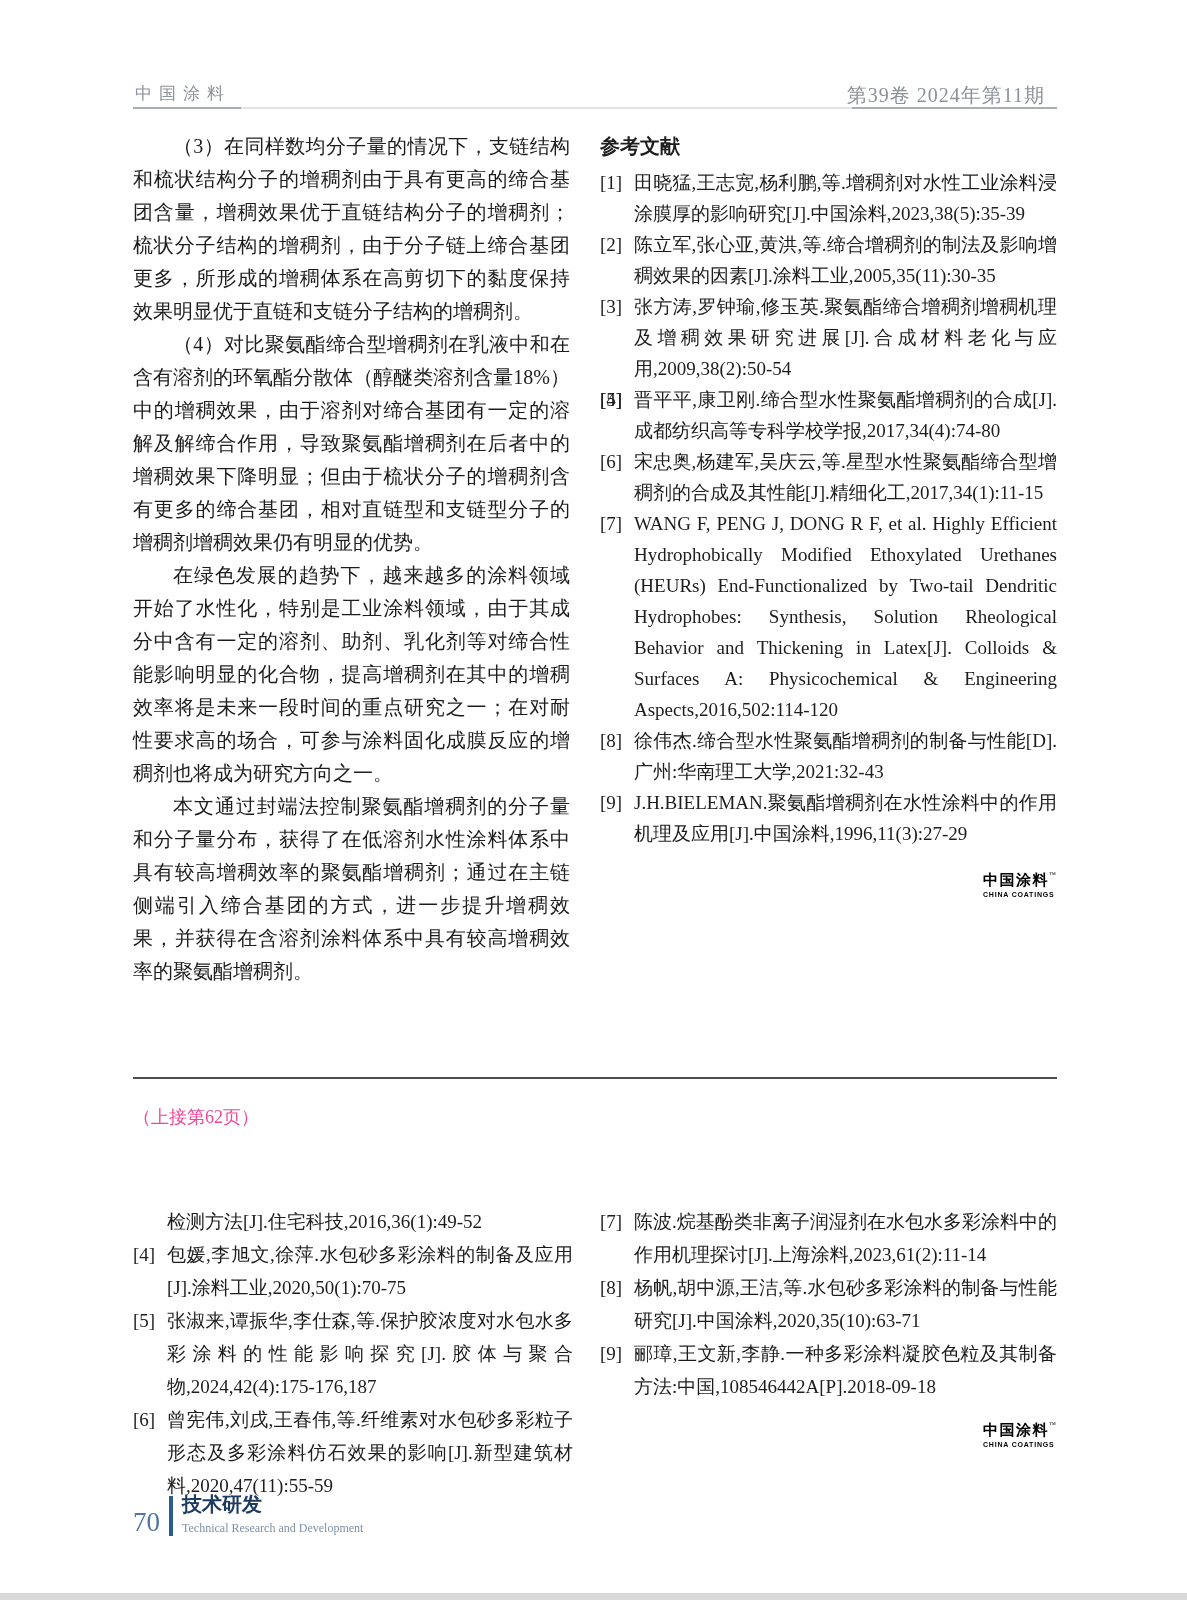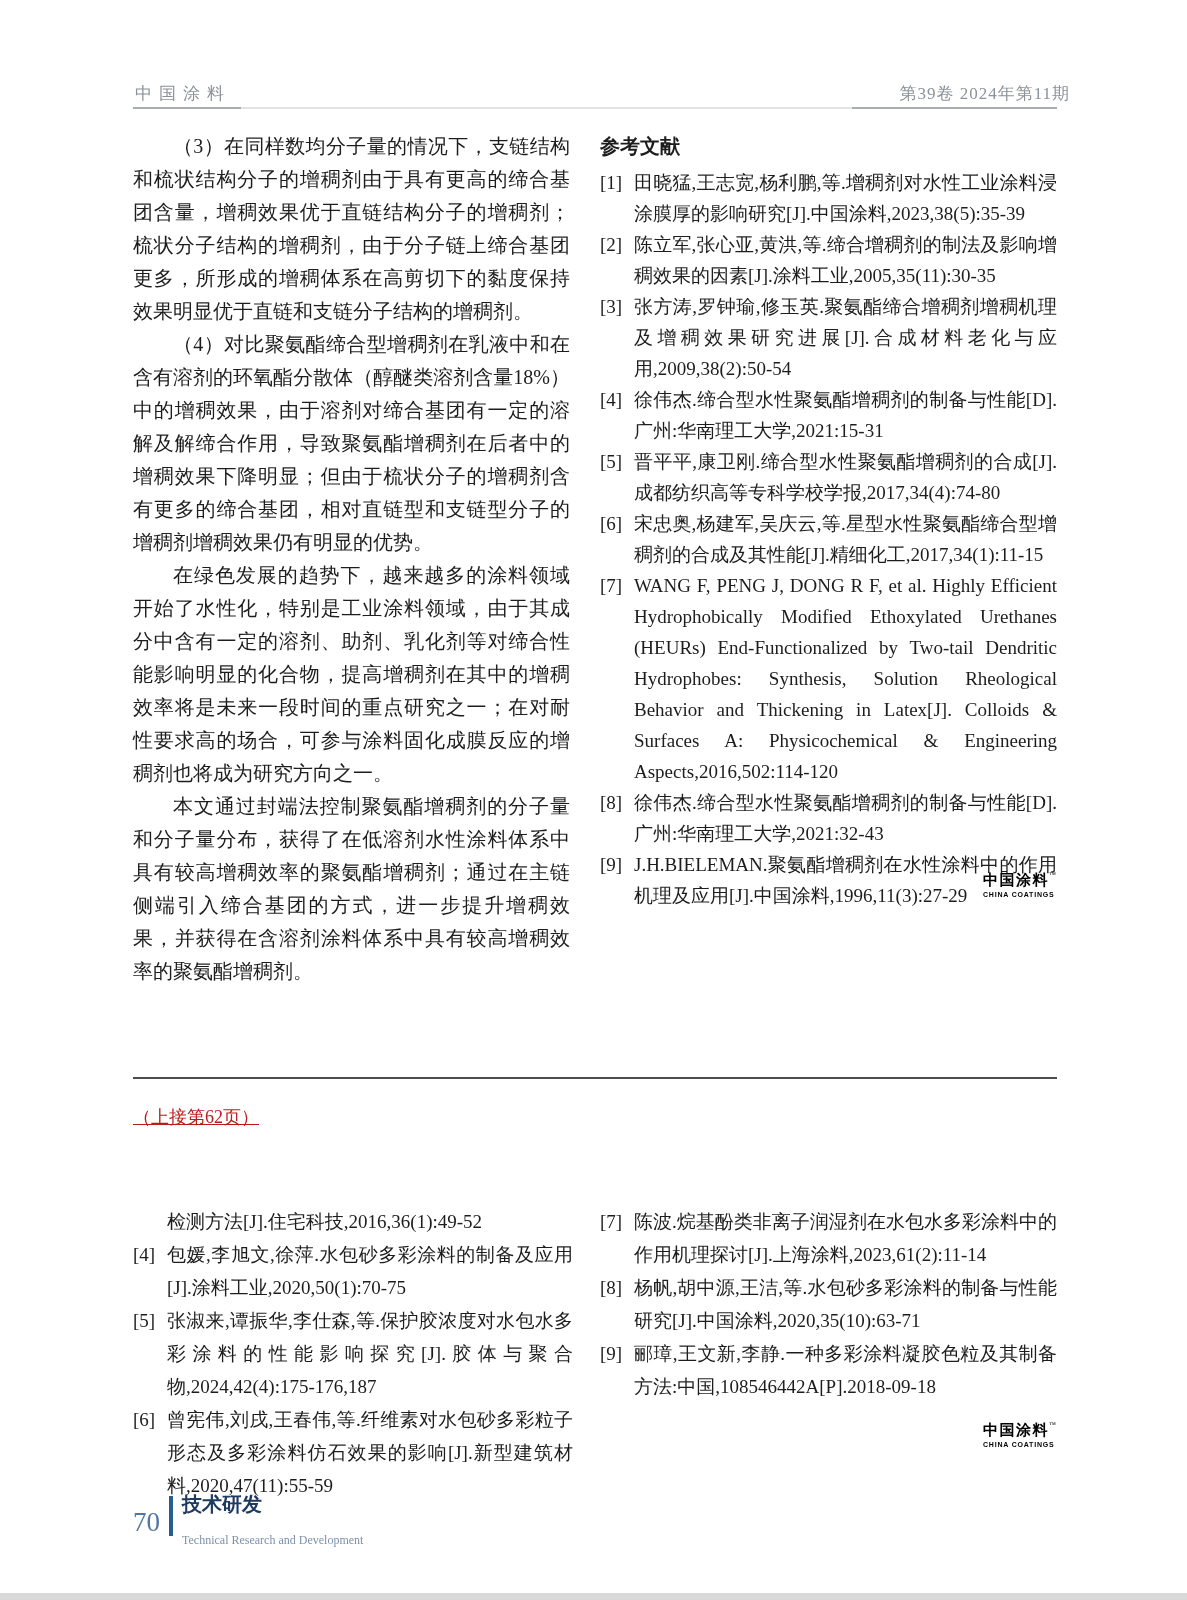--- a/index.html
+++ b/index.html
@@ -2,56 +2,56 @@
 <html><head>
 <meta charset="utf-8">
 <style>
   html,body{margin:0;padding:0;background:#ffffff;}
   .page{
     position:relative;width:1187px;height:1600px;background:#ffffff;overflow:hidden;
     font-family:"Liberation Serif","DejaVu Serif",serif;color:#1d1d1d;
   }
   
   .hdr-left{position:absolute;left:135px;top:82px;font-size:17px;color:#8b9298;letter-spacing:7px;}
-  .hdr-right{position:absolute;right:117px;top:82px;font-size:17px;color:#8b9298;letter-spacing:1px;}
+  .hdr-right{position:absolute;right:142px;top:82px;font-size:20px;color:#8b9298;letter-spacing:1px;}
   .hdr-rule-light{position:absolute;left:133px;top:107px;width:924px;height:2px;background:#e3e3e3;}
   .hdr-rule-dark-left{position:absolute;left:133px;top:107px;width:108px;height:2px;background:#a9aeb3;}
   .hdr-rule-dark-right{position:absolute;left:852px;top:107px;width:205px;height:2px;background:#a9aeb3;}
 
   
   .col-left{position:absolute;left:133px;top:130px;width:437px;}
   .col-right{position:absolute;left:600px;top:130px;width:457px;}
   p.body-par{margin:0;font-size:20px;line-height:33px;text-align:justify;text-indent:2em;}
   p.body-par.no-indent{text-indent:0;}
   .refs-title{font-size:20px;font-weight:bold;text-align:left;line-height:33px;margin:0 0 4px 0;}
   ul.refs{list-style:none;margin:0;padding:0;}
   li.ref{position:relative;padding-left:34px;font-size:19px;line-height:31px;text-align:justify;}
   li.ref .ref-num{position:absolute;left:0;top:0;}
   .bot li.ref{line-height:33px;}
 
   
   .mid-divider{position:absolute;left:133px;top:1077px;width:924px;height:2px;background:#4d4d4d;}
-  .cont-label{position:absolute;left:133px;top:1103px;font-size:18px;line-height:28px;color:#b91c1c;text-decoration:underline;}
+  .cont-label{position:absolute;left:133px;top:1103px;font-size:18px;line-height:28px;color:#ec4899;}
   .bot-left{position:absolute;left:133px;top:1205px;width:440px;}
   .bot-right{position:absolute;left:600px;top:1205px;width:457px;}
 
   
   .logo{position:absolute;left:983px;width:90px;color:#000000;line-height:1;}
   .logo.one{top:872px;}
   .logo.two{top:1422px;}
   .logo-cn{font-size:15px;font-weight:bold;letter-spacing:1.5px;font-family:"Liberation Sans","DejaVu Sans",sans-serif;}
   .logo-tm{font-size:7px;vertical-align:top;}
   .logo-en{font-size:7px;font-weight:bold;letter-spacing:0.8px;margin-top:3px;font-family:"Liberation Sans","DejaVu Sans",sans-serif;}
 
   
   .footer{position:absolute;left:133px;top:1492px;display:flex;align-items:flex-start;}
   .page-num{font-size:27px;color:#51779f;line-height:40px;margin-top:10px;}
   .footer-bar{width:4px;height:40px;background:#2b5c8e;margin:4px 9px 0 9px;}
   .footer-cn{font-size:20px;font-weight:bold;color:#1d3a60;line-height:24px;font-family:"Liberation Sans","DejaVu Sans",sans-serif;}
-  .footer-en{font-size:12px;color:#7d91a8;line-height:16px;margin-top:16px;}
+  .footer-en{font-size:12px;color:#7d91a8;line-height:16px;margin-top:4px;}
 
   .page-edge-bottom{position:absolute;left:0;bottom:0;width:100%;height:7px;background:#d9d9d9;}
 </style>
 </head>
 <body>
 
 <div class="page">
 
   <div class="hdr-left">中国涂料</div>
   <div class="hdr-right">第39卷  2024年第11期</div>
@@ -65,21 +65,21 @@
     <p class="body-par">在绿色发展的趋势下，越来越多的涂料领域开始了水性化，特别是工业涂料领域，由于其成分中含有一定的溶剂、助剂、乳化剂等对缔合性能影响明显的化合物，提高增稠剂在其中的增稠效率将是未来一段时间的重点研究之一；在对耐性要求高的场合，可参与涂料固化成膜反应的增稠剂也将成为研究方向之一。</p>
     <p class="body-par">本文通过封端法控制聚氨酯增稠剂的分子量和分子量分布，获得了在低溶剂水性涂料体系中具有较高增稠效率的聚氨酯增稠剂；通过在主链侧端引入缔合基团的方式，进一步提升增稠效果，并获得在含溶剂涂料体系中具有较高增稠效率的聚氨酯增稠剂。</p>
   </div>
 
   <div class="col-right">
     <p class="refs-title">参考文献</p>
     <ul class="refs">
       <li class="ref"><span class="ref-num">[1]</span><span>田晓猛,王志宽,杨利鹏,等.增稠剂对水性工业涂料浸涂膜厚的影响研究[J].中国涂料,2023,38(5):35-39</span></li>
       <li class="ref"><span class="ref-num">[2]</span><span>陈立军,张心亚,黄洪,等.缔合增稠剂的制法及影响增稠效果的因素[J].涂料工业,2005,35(11):30-35</span></li>
       <li class="ref"><span class="ref-num">[3]</span><span>张方涛,罗钟瑜,修玉英.聚氨酯缔合增稠剂增稠机理及增稠效果研究进展[J].合成材料老化与应用,2009,38(2):50-54</span></li>
-      <li class="ref"><span class="ref-num">[4]</span><span>徐伟杰.缔合型水性聚氨酯增稠剂的制备与性能[D].广州:华南理工大学,2021:15-31</span></li>
+      <li class="ref"><span class="ref-num">[4]</span></li>
       <li class="ref"><span class="ref-num">[5]</span><span>晋平平,康卫刚.缔合型水性聚氨酯增稠剂的合成[J].成都纺织高等专科学校学报,2017,34(4):74-80</span></li>
       <li class="ref"><span class="ref-num">[6]</span><span>宋忠奥,杨建军,吴庆云,等.星型水性聚氨酯缔合型增稠剂的合成及其性能[J].精细化工,2017,34(1):11-15</span></li>
       <li class="ref"><span class="ref-num">[7]</span><span>WANG F, PENG J, DONG R F, et al. Highly Efficient Hydrophobically Modified Ethoxylated Urethanes (HEURs) End-Functionalized by Two-tail Dendritic Hydrophobes: Synthesis, Solution Rheological Behavior and Thickening in Latex[J]. Colloids &amp; Surfaces A: Physicochemical &amp; Engineering Aspects,2016,502:114-120</span></li>
       <li class="ref"><span class="ref-num">[8]</span><span>徐伟杰.缔合型水性聚氨酯增稠剂的制备与性能[D].广州:华南理工大学,2021:32-43</span></li>
       <li class="ref"><span class="ref-num">[9]</span><span>J.H.BIELEMAN.聚氨酯增稠剂在水性涂料中的作用机理及应用[J].中国涂料,1996,11(3):27-29</span></li>
     </ul>
   </div>
 
   <div class="logo one">
     <div><span class="logo-cn">中国涂料</span><span class="logo-tm">™</span></div>

